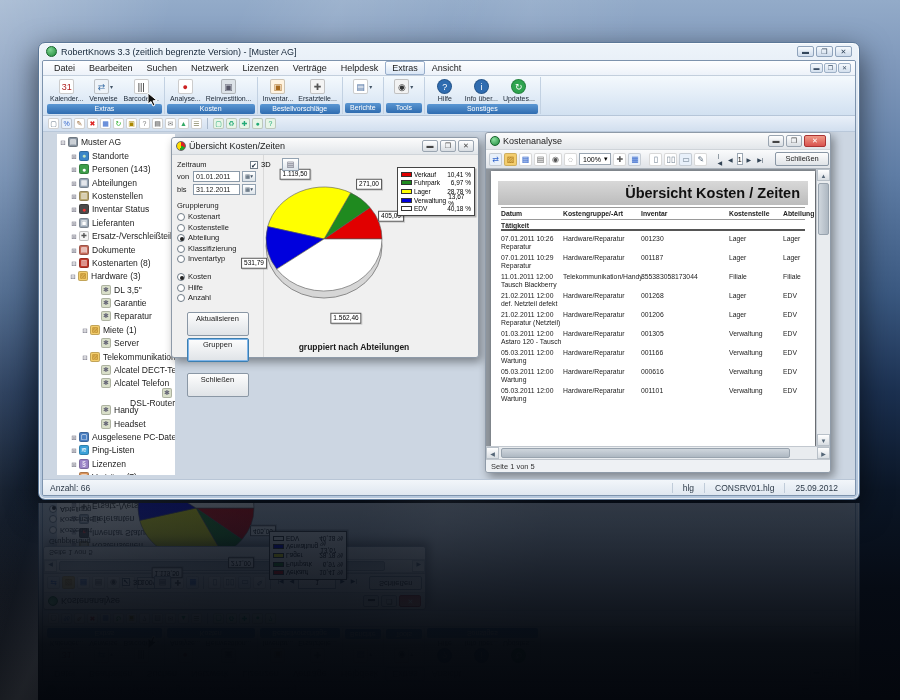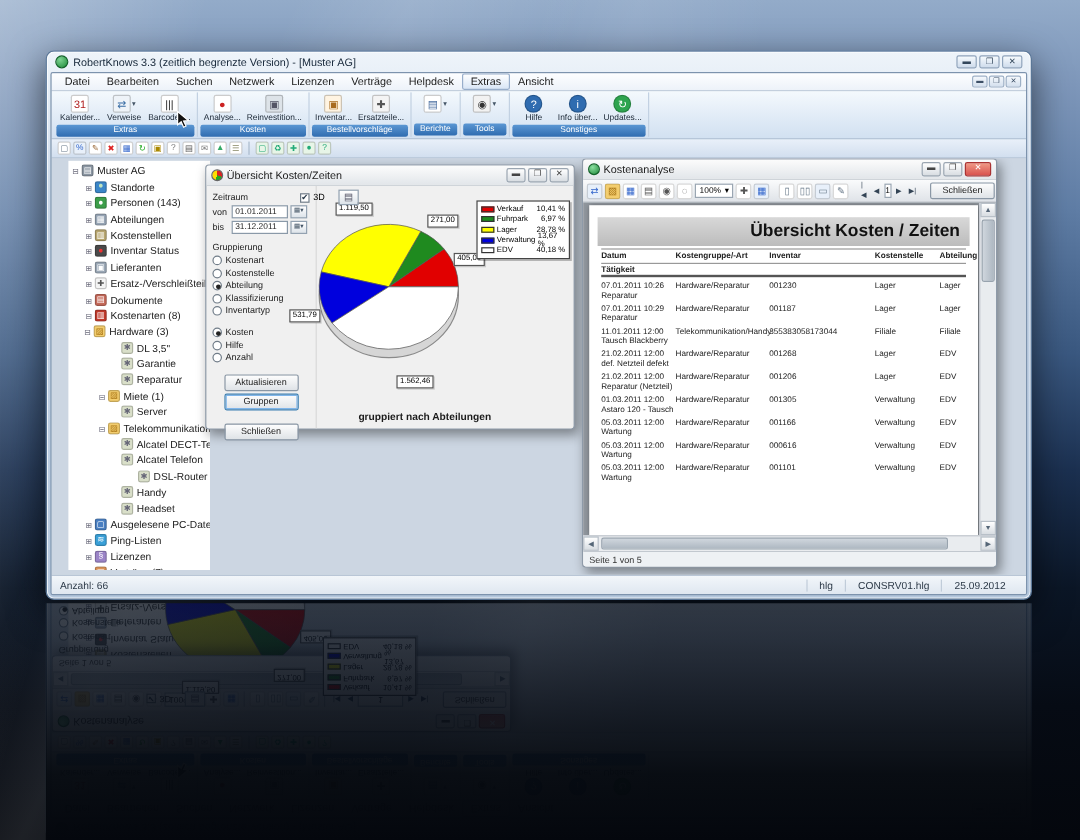--- a/index.html
+++ b/index.html
@@ -81,21 +81,21 @@
   .fld-label { margin:2px 0 1px 0; }
   .date-row { display:flex; align-items:center; gap:2px; margin:1px 0; }
   .date-lbl { width:14px; }
   .date-input { width:47px; height:11px; border:1px solid #8a99a8; background:#fff; font-size:7px; padding:0 2px;
     display:flex; align-items:center; }
   .cal-btn { width:14px; height:11px; border:1px solid #93a2b1; background:linear-gradient(#fff,#dde4ea);
     font-size:5.5px; line-height:9px; text-align:center; color:#456; }
   .radio-row { display:flex; align-items:flex-end; gap:3px; height:10.4px; }
   .radio { width:8px; height:8px; border:1px solid #707c88; border-radius:50%; background:#fff; flex:none; position:relative; }
   .radio.sel::after { content:""; position:absolute; left:1.5px; top:1.5px; width:4px; height:4px; background:#222; border-radius:50%; }
-  .dlg-btn { width:62px; height:14px; margin:2.5px auto 0 auto; border:1px solid #8a97a5; border-radius:2px;
+  .dlg-btn { width:62px; height:24px; margin:2.5px auto 0 auto; border:1px solid #8a97a5; border-radius:2px;
     background:linear-gradient(#fdfdfd,#dfe3e7); font-size:7.5px; text-align:center; line-height:12px; color:#222; flex:none; }
   .dlg-btn.default { border-color:#3c7fb1; box-shadow:0 0 0 1px #7fb5ea inset; }
   .pd-chart { position:absolute; left:92px; top:17px; width:216px; bottom:0; }
   .cb-3d { position:absolute; left:78px; top:22px; display:flex; align-items:center; gap:3px; font-size:7.5px; z-index:5; }
   .checkbox { width:8px; height:8px; border:1px solid #707c88; background:#fff; font-size:7px; line-height:7px; text-align:center; color:#234; }
   .print-mini { position:absolute; left:110px; top:20px; width:17px; height:13px; border:1px solid #93a2b1;
     background:linear-gradient(#fff,#dde4ea); font-size:8px; line-height:11px; text-align:center; color:#556; z-index:5; }
   .legend { position:absolute; right:5px; top:12px; width:78px; border:1px solid #444; background:#fff;
     box-shadow:1.5px 1.5px 0 rgba(0,0,0,.25); padding:2px 3px; font-size:6.5px; z-index:4; }
   .legend-row { display:flex; align-items:center; gap:2px; height:8.6px; }
@@ -397,21 +397,21 @@
           <div class="tree-row" style="padding-left: 35px;">
             <span class="tree-exp"></span>
             <span class="icon tree-icon" style="background: rgb(217, 223, 201); color: rgb(102, 102, 119);">✱</span>
             <span>Alcatel DECT-Telefon</span>
           </div>
           <div class="tree-row" style="padding-left: 35px;">
             <span class="tree-exp"></span>
             <span class="icon tree-icon" style="background: rgb(217, 223, 201); color: rgb(102, 102, 119);">✱</span>
             <span>Alcatel Telefon</span>
           </div>
-          <div class="tree-row" style="padding-left: 49px;">
+          <div class="tree-row" style="padding-left: 31px; flex-direction: column;">
             <span class="tree-exp"></span>
             <span class="icon tree-icon" style="background: rgb(217, 223, 201); color: rgb(102, 102, 119);">✱</span>
             <span>DSL-Router</span>
           </div>
           <div class="tree-row" style="padding-left: 35px;">
             <span class="tree-exp"></span>
             <span class="icon tree-icon" style="background: rgb(217, 223, 201); color: rgb(102, 102, 119);">✱</span>
             <span>Handy</span>
           </div>
           <div class="tree-row" style="padding-left: 35px;">

